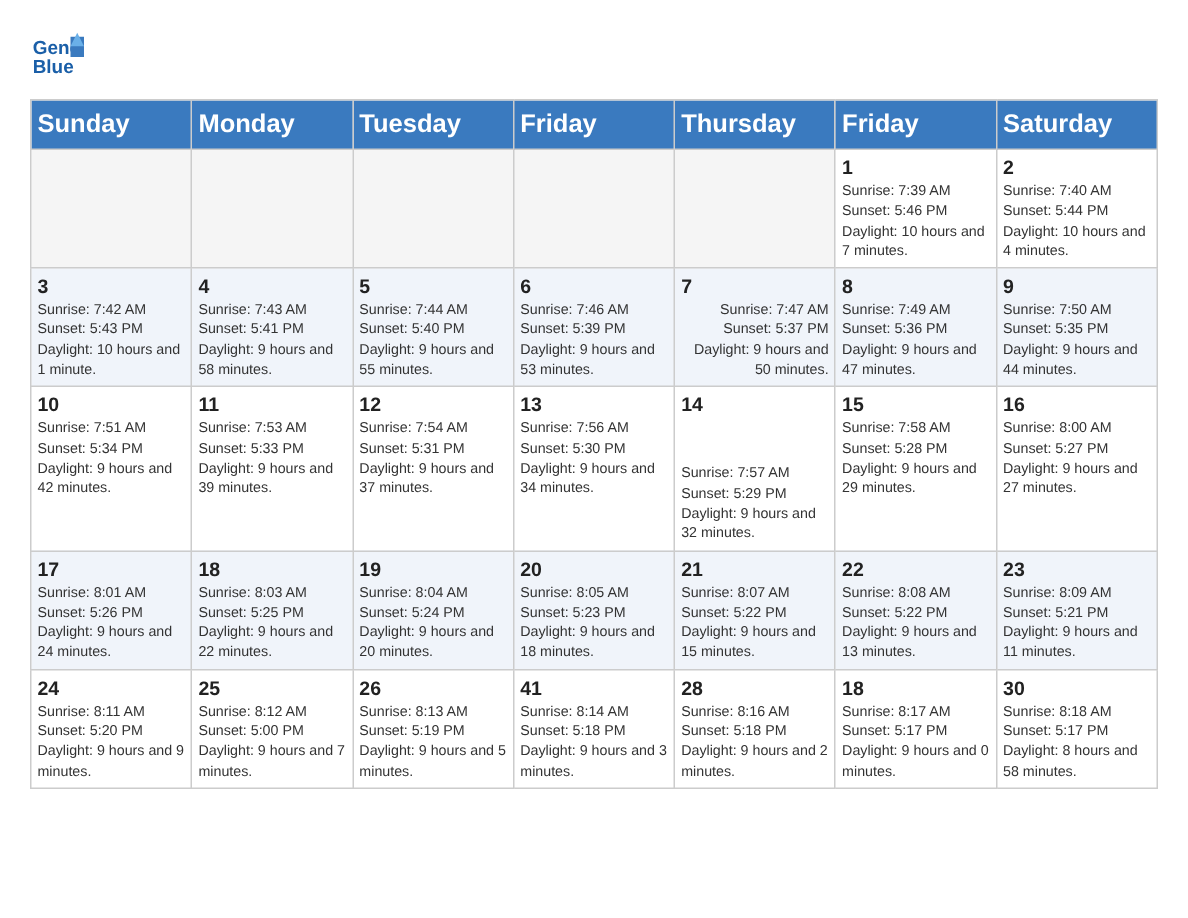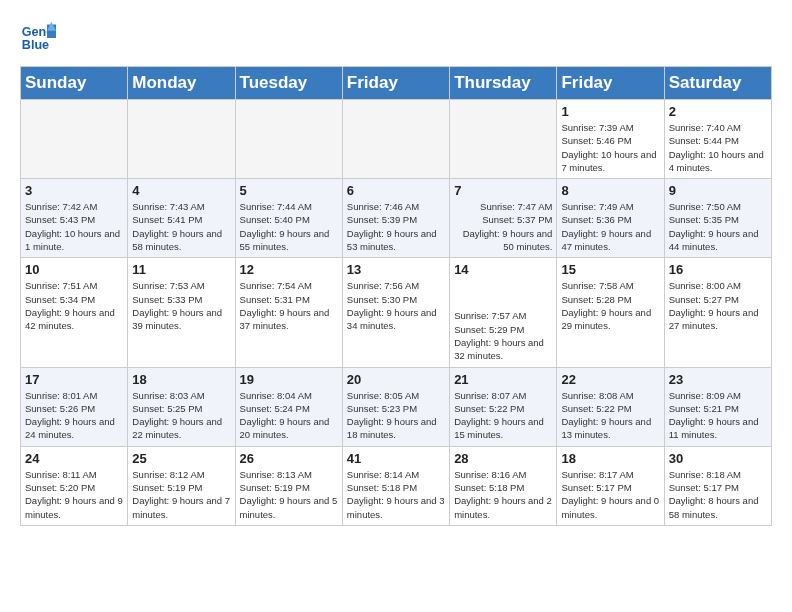--- a/index.html
+++ b/index.html
@@ -263,21 +263,21 @@
       <tr>
         <td>
           <span class="day-number">24</span>
           <div class="day-info" style="white-space: pre-line;">Sunrise: 8:11 AM
 Sunset: 5:20 PM
 Daylight: 9 hours and 9 minutes.</div>
         </td>
         <td>
           <span class="day-number">25</span>
           <div class="day-info" style="white-space: pre-line;">Sunrise: 8:12 AM
-Sunset: 5:19 PM
+Sunset: 5:00 PM
 Daylight: 9 hours and 7 minutes.</div>
         </td>
         <td>
           <span class="day-number">26</span>
           <div class="day-info" style="white-space: pre-line;">Sunrise: 8:13 AM
 Sunset: 5:19 PM
 Daylight: 9 hours and 5 minutes.</div>
         </td>
         <td>
           <span class="day-number">41</span>

